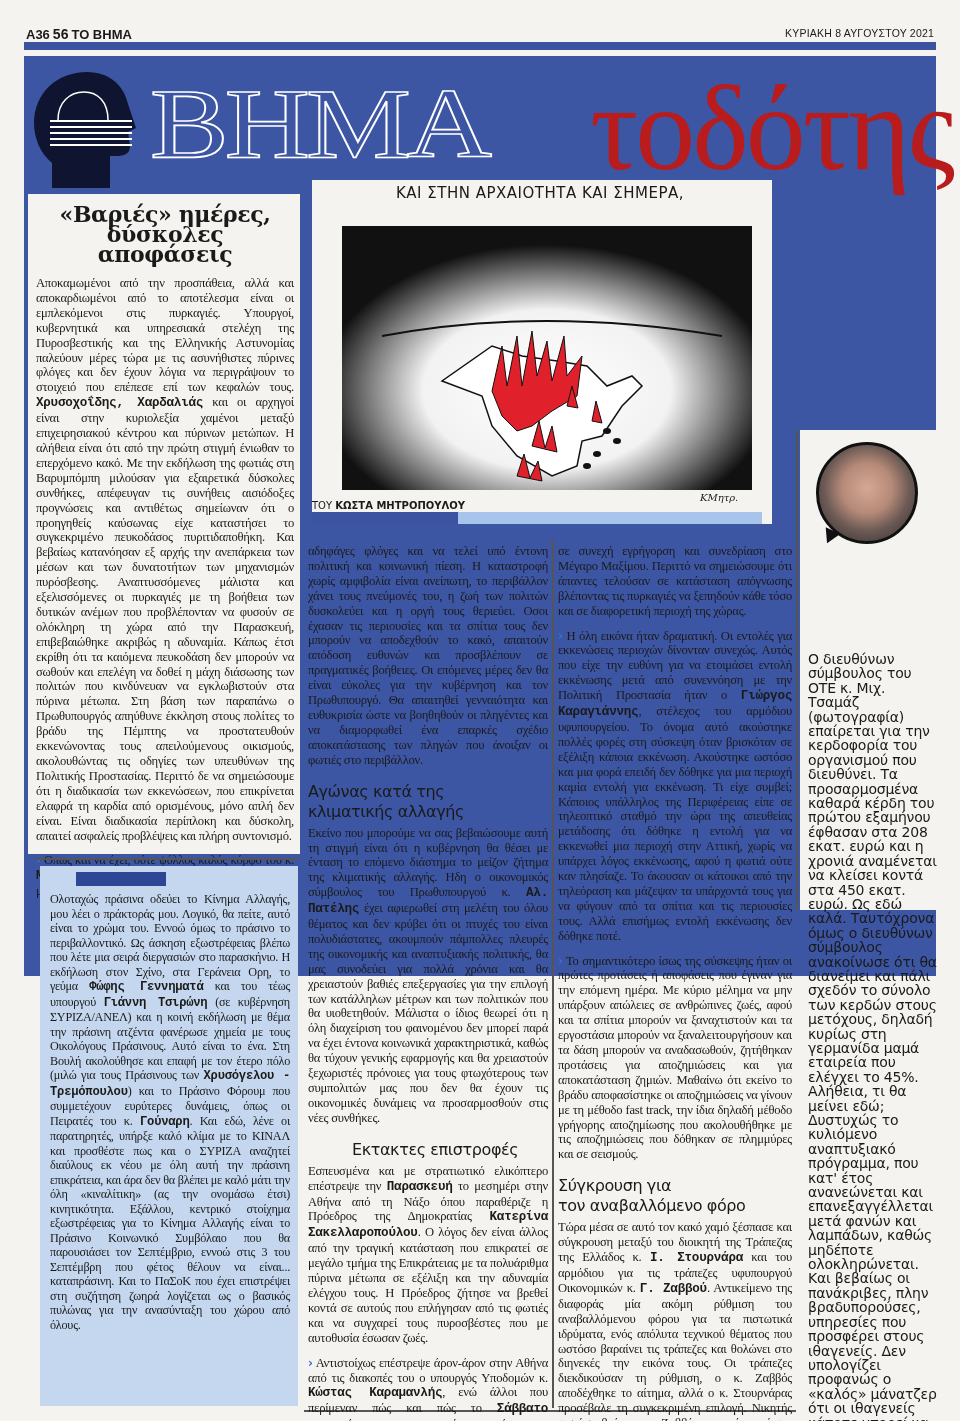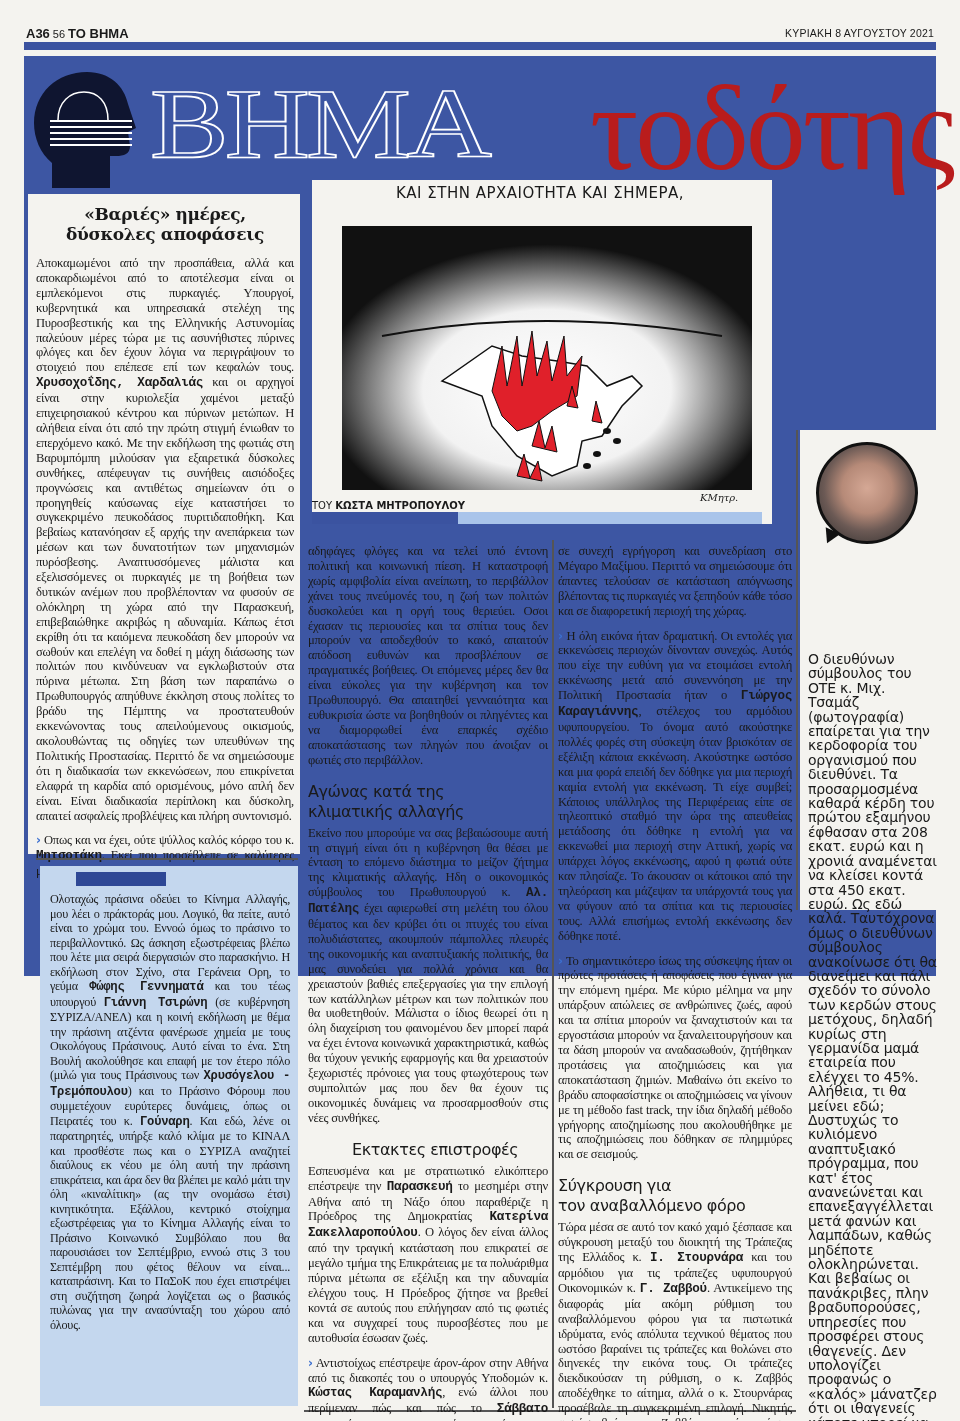--- a/index.html
+++ b/index.html
@@ -1,28 +1,28 @@
 <!DOCTYPE html>
 <html><head>
 <meta charset="utf-8">
 <style>
   html,body{margin:0;padding:0;}
   body{width:960px;height:1421px;background:#f4f3ef;position:relative;overflow:hidden;font-family:"Liberation Serif",serif;color:#1a1a1a;}
   .topline{position:absolute;left:24px;top:26px;width:912px;height:12px;font-family:"Liberation Sans",sans-serif;}
   .topline .pg{position:absolute;left:2px;top:0;font-size:13px;font-weight:bold;}
-  .topline .pg .num{font-weight:normal;font-size:11px;margin:0 3px;}
+  .topline .pg .num{font-weight:bold;font-size:14px;margin:0 3px;}
   .topline .date{position:absolute;right:2px;top:1px;font-size:10.5px;letter-spacing:0.2px;}
   .rule{position:absolute;left:24px;top:42px;width:912px;height:8px;background:#3b53a0;}
   .banner{position:absolute;left:24px;top:56px;width:912px;height:920px;background:#3d56a3;}
   .head-icon{position:absolute;left:32px;top:68px;width:110px;height:120px;}
   .masthead{position:absolute;left:150px;top:56px;height:130px;font-family:"Liberation Serif",serif;}
   .masthead .outline{font-size:118px;color:transparent;-webkit-text-stroke:2px #fff;letter-spacing:-4px;position:absolute;left:0;top:10px;white-space:nowrap;transform:scaleY(0.85);transform-origin:top left;}
   .masthead .solid{font-size:120px;color:#b91c1c;position:absolute;left:440px;top:4px;white-space:nowrap;letter-spacing:-3px;}
   .col1box{position:absolute;left:28px;top:194px;width:272px;height:660px;background:#f4f3ef;}
-  .h2{font-family:"DejaVu Serif",serif;font-weight:bold;font-size:17px;line-height:20px;text-align:center;margin:0;letter-spacing:-0.4px;}
+  .h2{font-family:"DejaVu Serif",serif;font-weight:bold;font-size:22px;line-height:20px;text-align:center;margin:0;letter-spacing:-0.4px;}
   .body{font-family:"Liberation Serif",serif;font-size:12.6px;line-height:14.9px;text-align:justify;margin:0;letter-spacing:-0.25px;}
   .body b{font-weight:bold;font-family:Liberation Mono, monospace;}
   .arrow{color:#3b6fd0;font-weight:bold;font-family:"DejaVu Sans",sans-serif;font-size:12px;}
   .blue-box{position:absolute;left:40px;top:866px;width:258px;height:540px;background:#c4d7ee;}
   .blue-tab{position:absolute;left:76px;top:872px;width:90px;height:14px;background:#2e4795;}
   .sep-h{position:absolute;height:2px;background:#555;}
   .sep-v{position:absolute;width:1.5px;background:#555;}
   .cartoon-area{position:absolute;left:312px;top:180px;width:460px;height:344px;background:#f4f3ef;}
   .caption-text{position:absolute;left:320px;top:185px;width:440px;font-family:"DejaVu Sans",sans-serif;font-size:15px;line-height:17px;letter-spacing:0.5px;text-align:center;}
   .cartoon{position:absolute;left:342px;top:226px;width:410px;height:264px;background:#111;overflow:hidden;}

